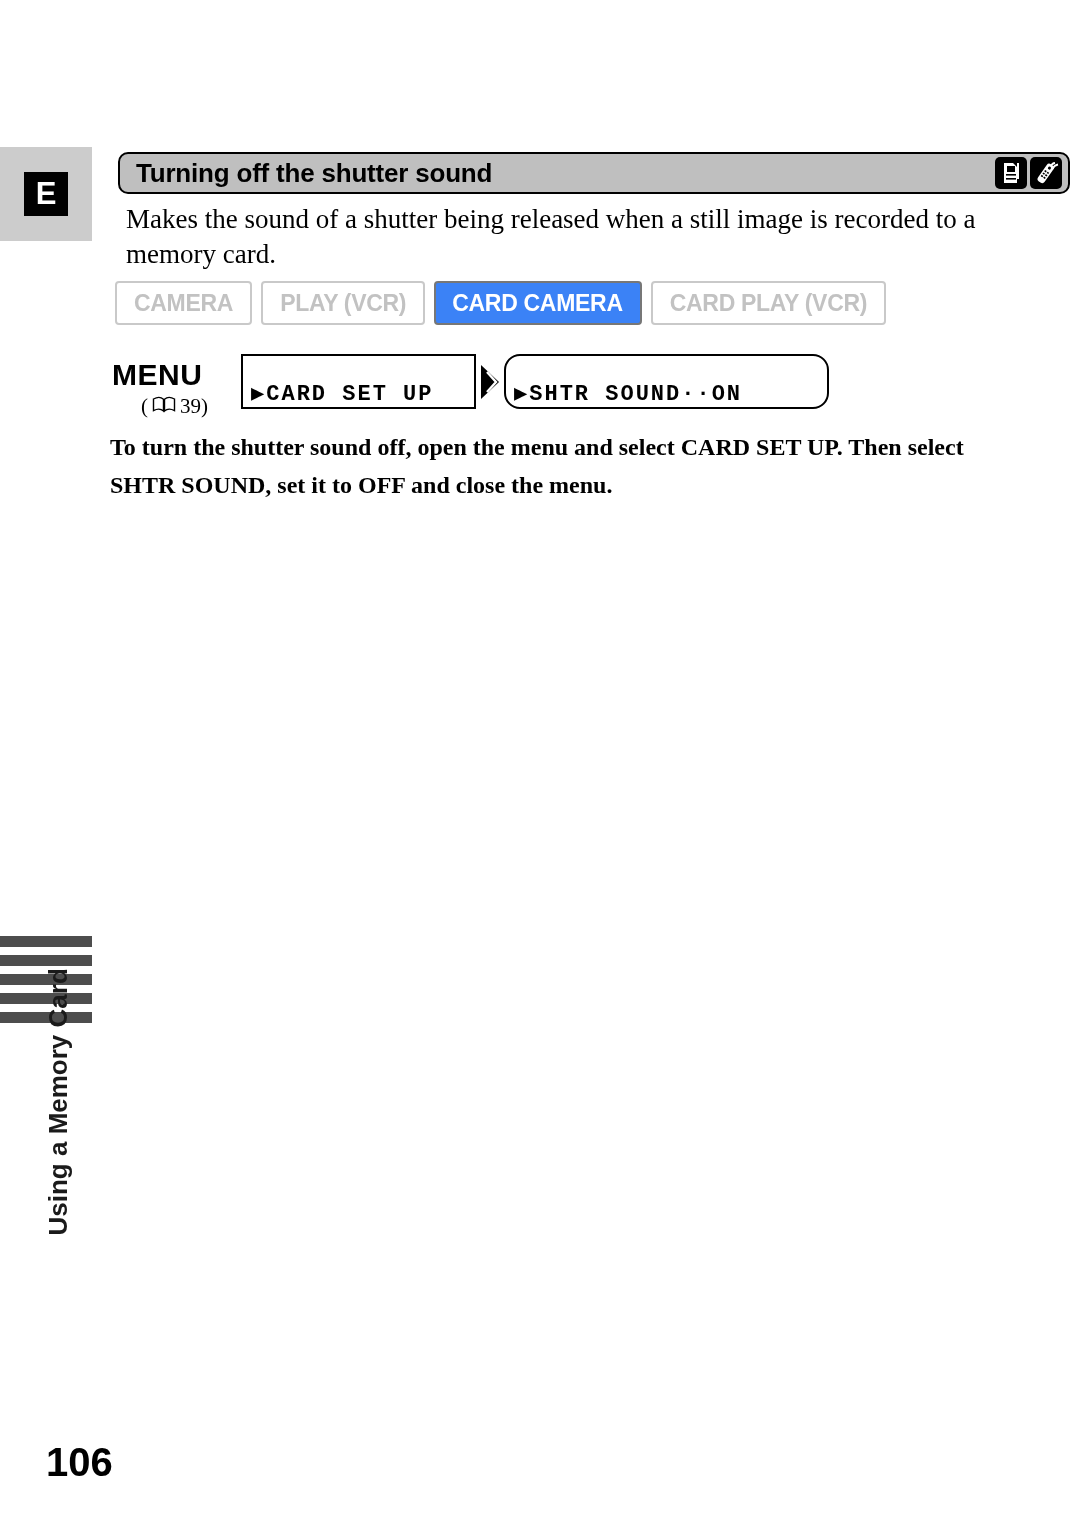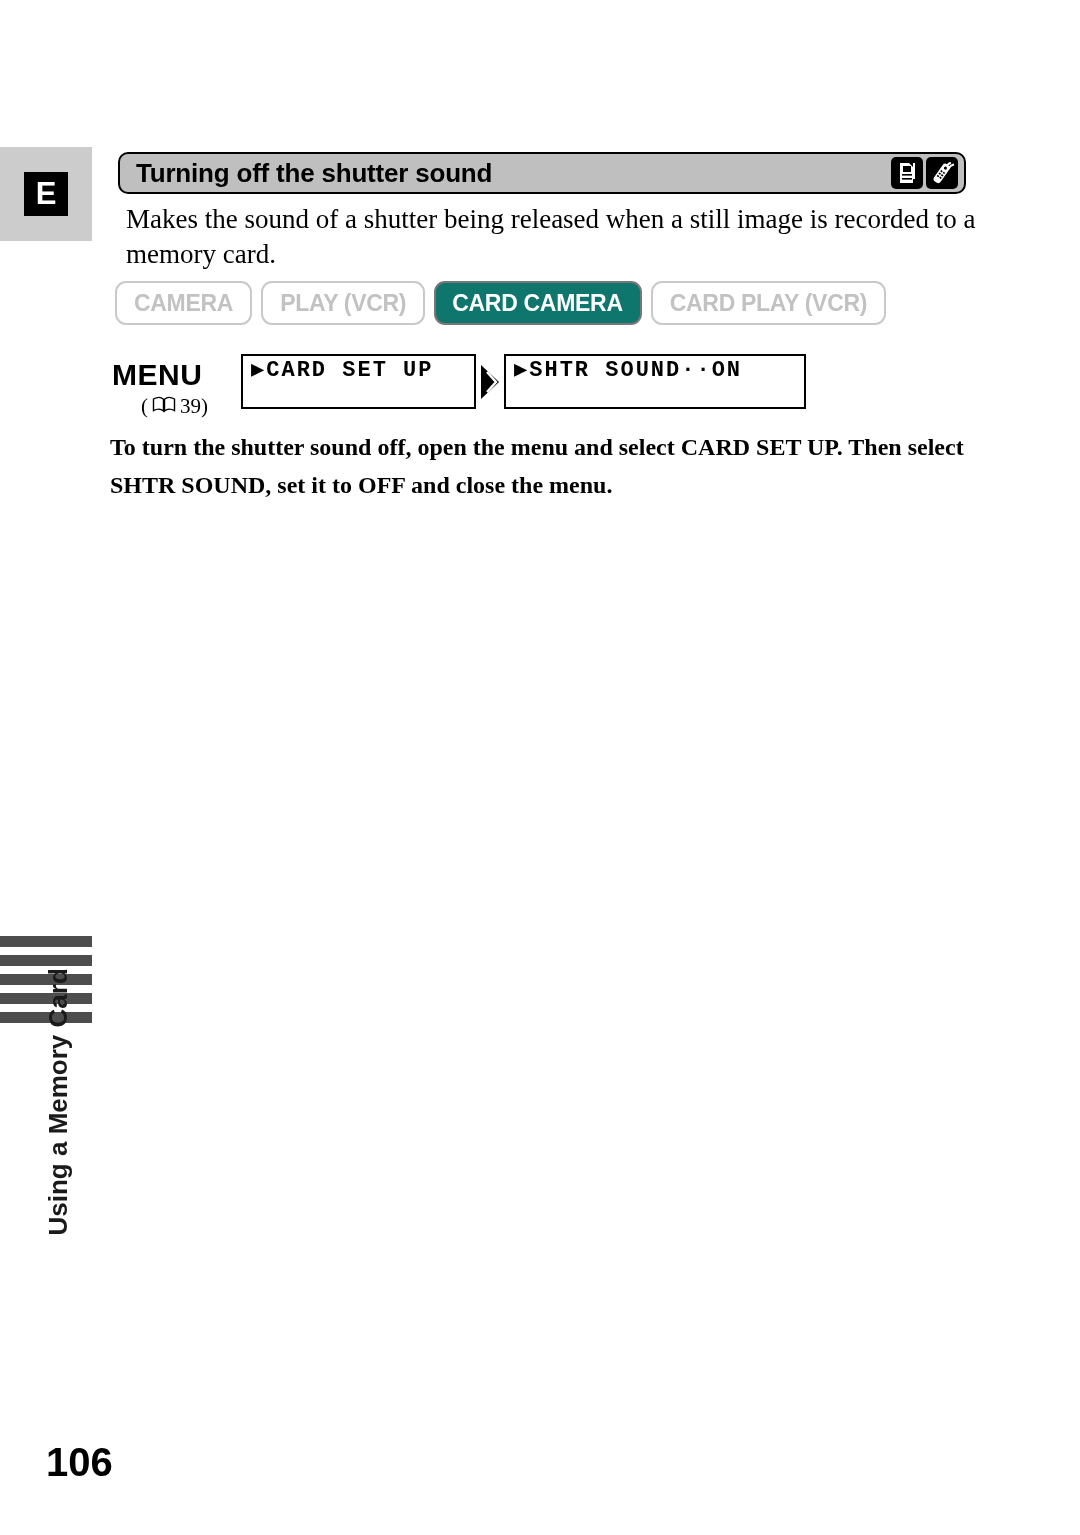--- a/index.html
+++ b/index.html
@@ -38,21 +38,21 @@
     line-height: 44px;
     text-align: center;
     letter-spacing: 0;
   }
 
   
   #heading-bar {
     position: absolute;
     left: 118px;
     top: 152px;
-    width: 848px;
+    width: 952px;
     height: 42px;
     background: #bfbfbf;
     border: 2px solid #000000;
     border-radius: 10px;
     box-sizing: border-box;
     display: flex;
     align-items: center;
   }
   #heading-title {
     font-family: "Liberation Sans", sans-serif;
@@ -94,41 +94,41 @@
   #mode-row {
     position: absolute;
     left: 115px;
     top: 281px;
     display: flex;
     gap: 9px;
     align-items: center;
   }
   .mode-pill {
     height: 44px;
-    border-radius: 11px;
+    border-radius: 4px;
     box-sizing: border-box;
     display: flex;
     align-items: center;
     justify-content: center;
     font-family: "Liberation Sans", sans-serif;
     font-weight: bold;
     font-size: 23px;
     letter-spacing: -0.3px;
     padding: 0 17px;
     white-space: nowrap;
   }
   .mode-pill.inactive {
     border: 2px solid #c9c9c9;
     color: #c2c2c2;
     background: #ffffff;
   }
   .mode-pill.active {
     border: 2px solid #777777;
     color: #ffffff;
-    background: #0f766e;
+    background: #3b82f6;
     padding-left: 16px;
   }
 
   
   #menu-label-block {
     position: absolute;
     left: 112px;
     top: 358px;
     width: 125px;
     text-align: left;
@@ -156,32 +156,32 @@
     left: 241px;
     top: 354px;
     display: flex;
     align-items: center;
   }
   .menu-box {
     border: 2px solid #000000;
     height: 55px;
     box-sizing: border-box;
     display: flex;
-    align-items: flex-start;
+    align-items: flex-end;
     background: #ffffff;
     font-family: "Liberation Mono", monospace;
     font-size: 22px;
     font-weight: bold;
     letter-spacing: 2px;
     color: #000000;
     padding-left: 8px;
     white-space: pre;
   }
   #menu-box-1 { width: 235px; }
-  #menu-box-2 { width: 302px; }
+  #menu-box-2 { width: 325px; border-radius: 16px; }
   .step-arrow {
     width: 26px;
     height: 40px;
     margin: 0 1px;
     flex: none;
   }
 
   
   #instruction {
     position: absolute;

